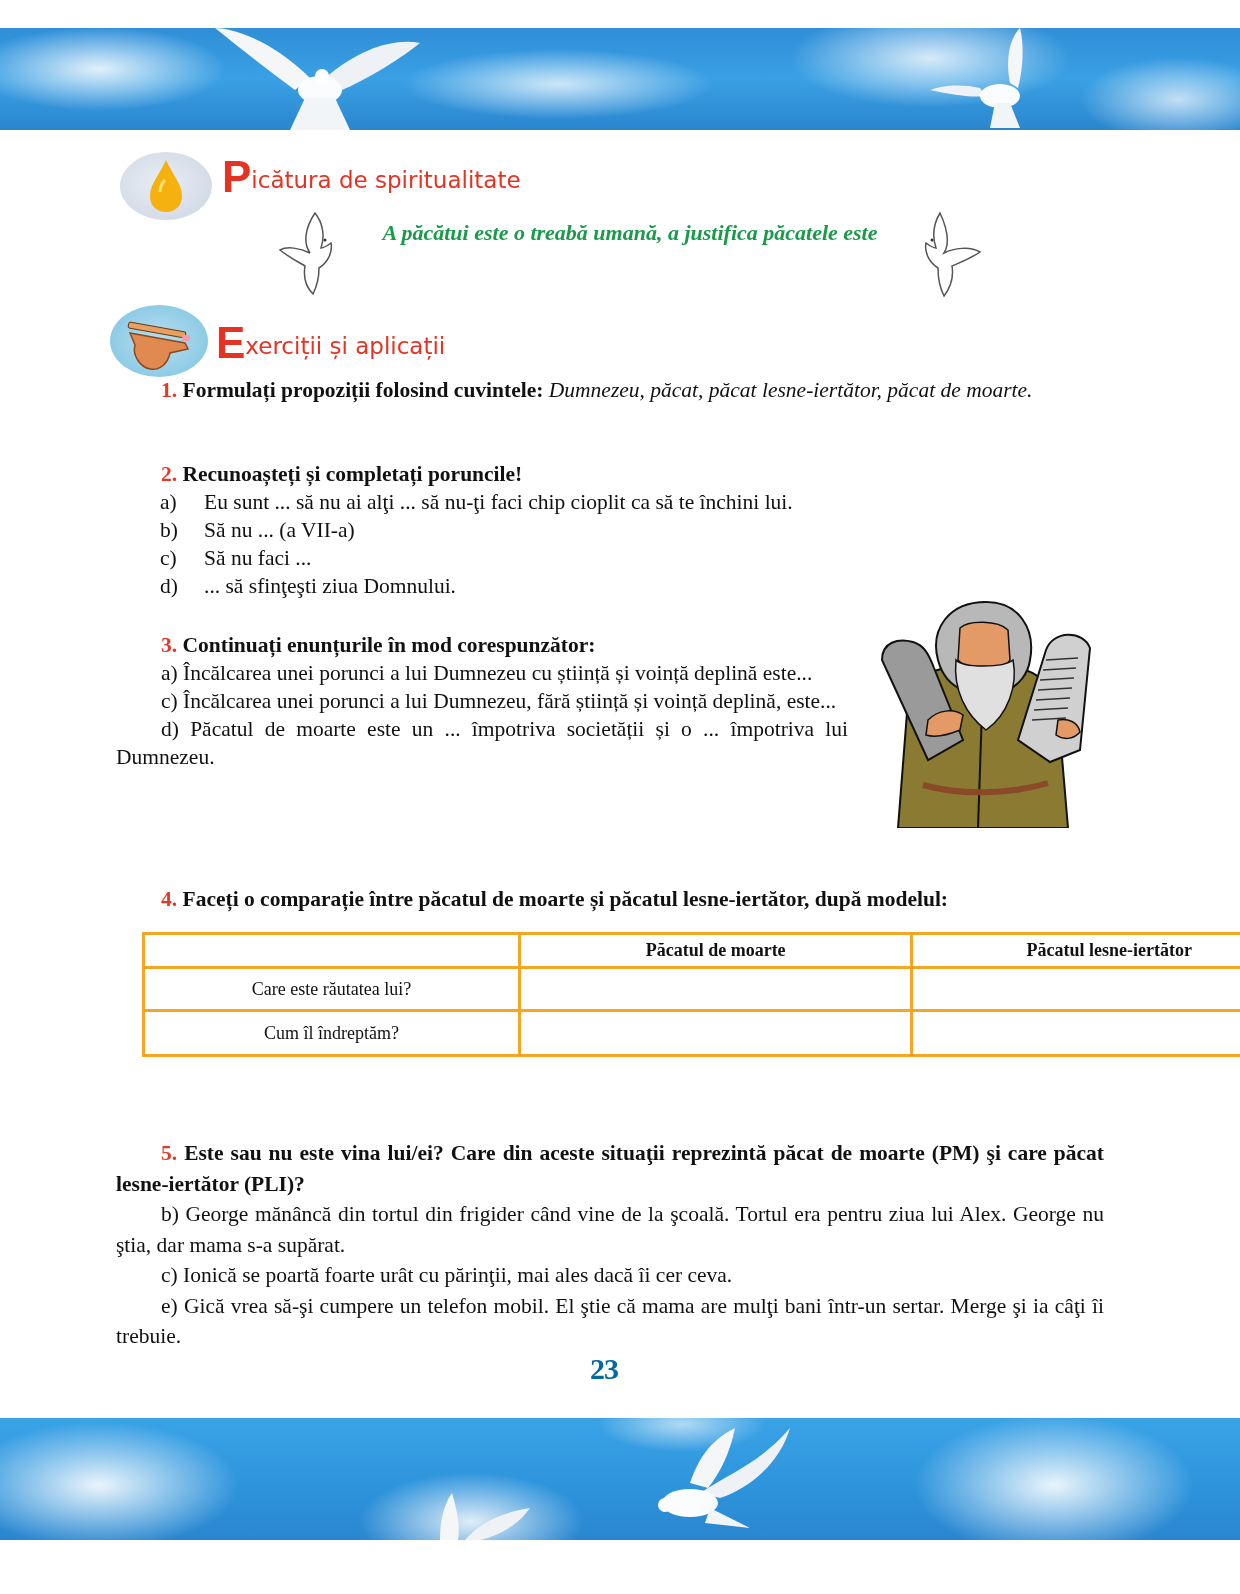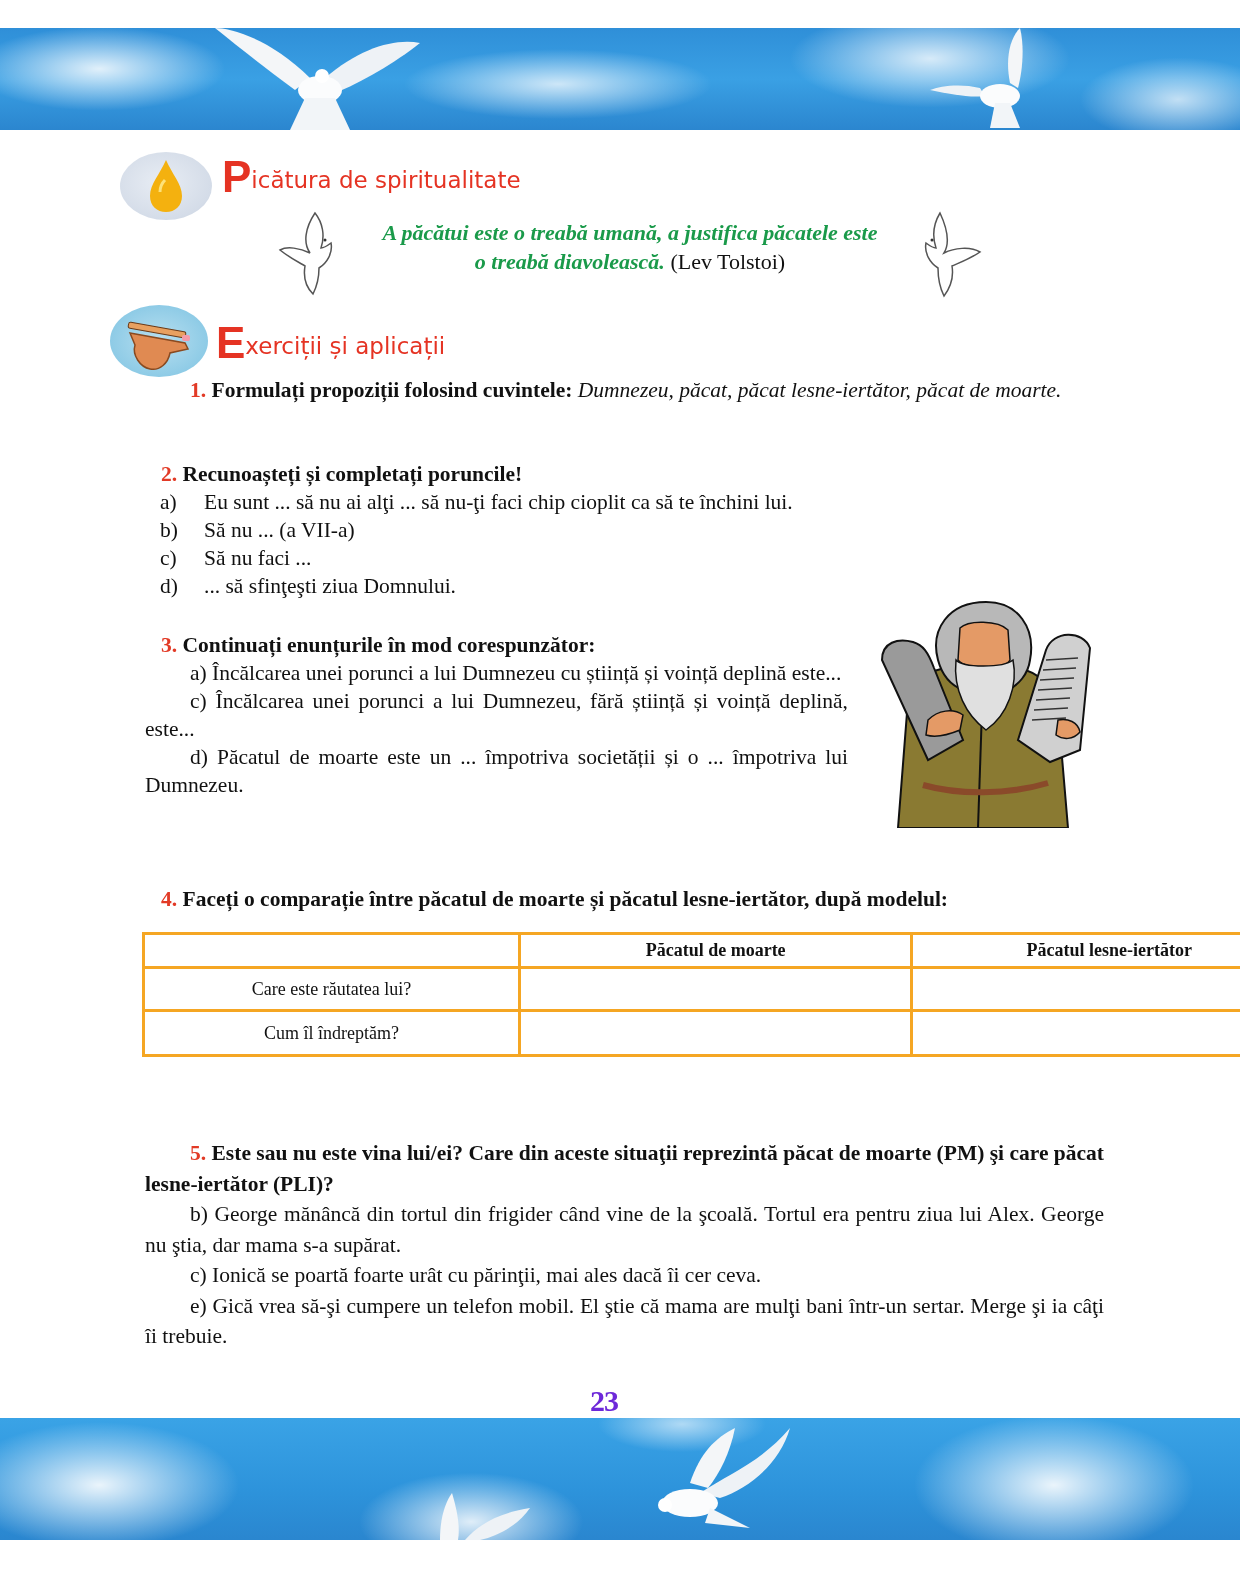--- a/index.html
+++ b/index.html
@@ -24,23 +24,23 @@
     top:1418px; height:122px;
     background:
       radial-gradient(ellipse 200px 90px at 8% 55%, rgba(255,255,255,0.9), rgba(255,255,255,0) 70%),
       radial-gradient(ellipse 160px 70px at 38% 85%, rgba(255,255,255,0.85), rgba(255,255,255,0) 70%),
       radial-gradient(ellipse 200px 100px at 85% 55%, rgba(255,255,255,0.9), rgba(255,255,255,0) 70%),
       radial-gradient(ellipse 120px 40px at 55% 5%, rgba(255,255,255,0.6), rgba(255,255,255,0) 70%),
       linear-gradient(180deg, #3aa3e6 0%, #2d93db 60%, #2a86cf 100%);
   }
   .dove { position:absolute; }
   .page-number {
-    position:absolute; left:590px; top:1384px;
+    position:absolute; left:590px; top:1352px;
     font-family:"Liberation Serif", serif; font-weight:bold; font-size:30px;
-    color:#6d28d9; letter-spacing:-1px;
+    color:#0369a1; letter-spacing:-1px;
   }
   
   .section-icon {
     position:absolute; border-radius:50%;
   }
   .section-title {
     position:absolute;
     font-family:"DejaVu Sans", "Liberation Sans", sans-serif;
     color:#e53323; font-size:23px;
   }
@@ -52,21 +52,21 @@
   .quote .q { color:#1a9a4a; font-style:italic; font-weight:bold;margin-top:16px; }
   .quote .a { color:#111; }
   .text-block {
     position:absolute; left:116px; width:988px;
     font-size:21.5px; line-height:28px;
   }
   .num { color:#e23a26; font-weight:bold; }
   .bold { font-weight:bold; }
   .ital { font-style:italic; }
   .justify { text-align:justify; }
-  .indent { text-indent:45px;margin-left:29px; }
+  .indent { text-indent:45px; }
   .list-row { display:flex; padding-left:44px; }
   .list-row .lbl { width:44px; }
   table.cmp {
     position:absolute; left:112px; top:932px; width:1166px;
     border-collapse:collapse; font-size:18px;margin-left:30px;
   }
   table.cmp td, table.cmp th {
     border:3px solid #f5a623; padding:0;
   }
   table.cmp th { height:31px; font-weight:bold; }
@@ -108,21 +108,20 @@
   <path d="M40 5 C30 20 28 35 35 45 C25 40 12 38 5 42 C15 50 25 55 30 58 C28 70 32 80 38 86 C42 78 44 68 44 60 C52 55 58 45 56 35 C52 38 48 40 46 40 C50 28 48 15 40 5 Z" fill="#fff" stroke="#555" stroke-width="1.5"></path>
   <circle cx="50" cy="32" r="1.5" fill="#333"></circle>
 </svg>
 <svg class="dove" style="position:absolute;left:912px;top:208px" width="75" height="92" viewBox="0 0 75 92">
   <path d="M28 5 C35 20 38 35 32 45 C42 40 58 38 68 44 C56 52 44 56 40 58 C42 70 38 80 32 88 C28 80 26 70 26 60 C18 55 12 45 14 35 C18 38 22 40 24 40 C20 28 22 15 28 5 Z" fill="#fff" stroke="#555" stroke-width="1.5"></path>
   <circle cx="20" cy="32" r="1.5" fill="#333"></circle>
 </svg>
 
 <div class="quote">
   <div><span class="q">A păcătui este o treabă umană, a justifica păcatele este</span></div>
-  <div><span class="q">o treabă diavolească.</span> <span class="a">(Lev Tolstoi)</span></div>
 </div>
 
 <div class="section-icon" style="left:110px;top:305px;width:98px;height:72px;background:radial-gradient(ellipse at 50% 50%, #b8dff0 0%, #8ecbe6 70%, #7bbfdd 100%);">
   <svg width="98" height="72" viewBox="0 0 98 72">
     <path d="M20 28 L75 38 L78 44 L60 48 C58 58 50 66 40 64 C30 62 22 50 25 40 Z" fill="#e08a52" stroke="#8a4a20" stroke-width="1.5"></path>
     <rect x="18" y="22" width="58" height="6" rx="2" transform="rotate(10 47 25)" fill="#e8a060" stroke="#6a3a18" stroke-width="1"></rect>
     <rect x="72" y="30" width="8" height="6" rx="2" fill="#f49aa8"></rect>
   </svg>
 </div>
 <div class="section-title" style="left:216px;top:318px;">

